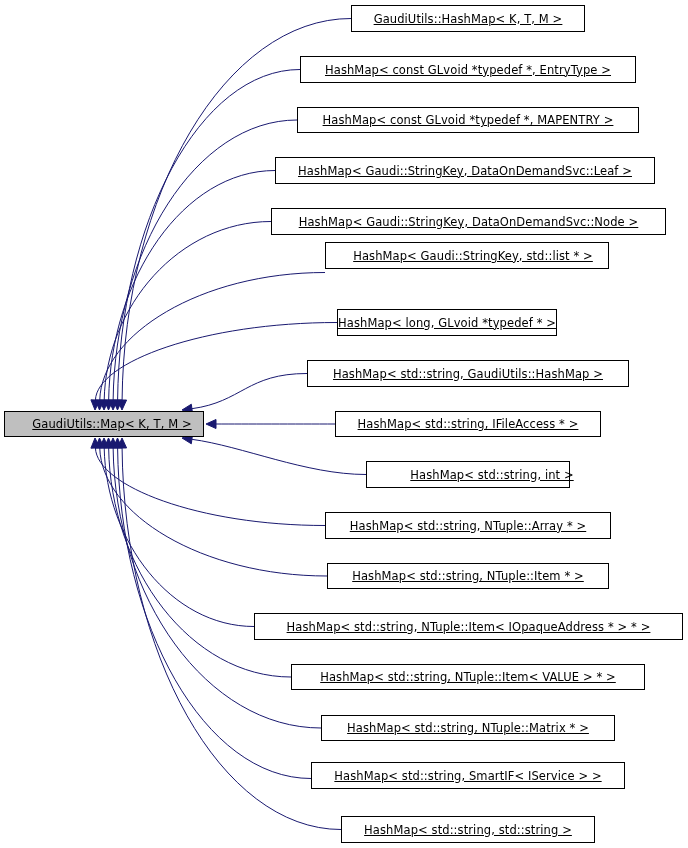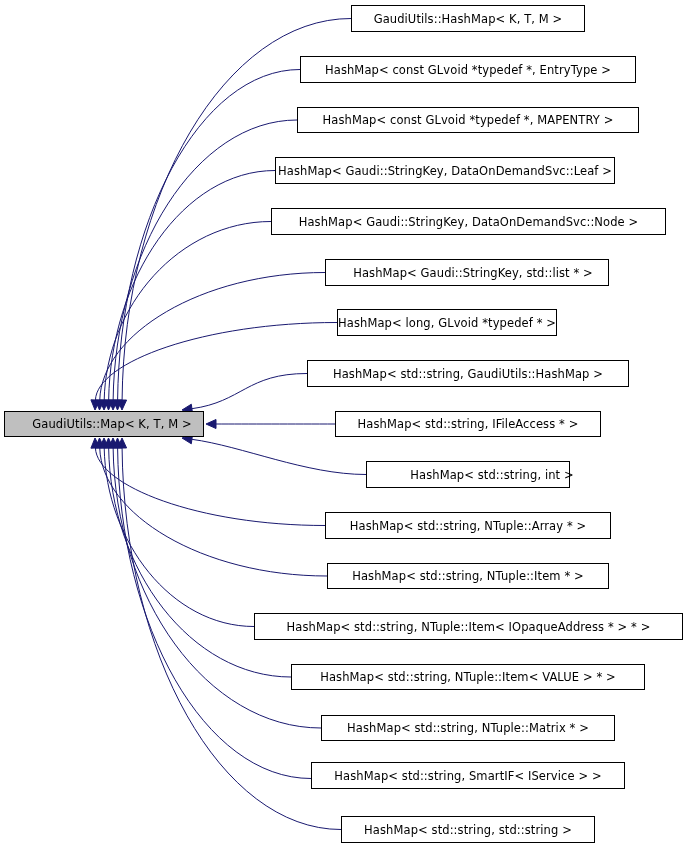--- a/index.html
+++ b/index.html
@@ -2,21 +2,21 @@
 <html><head>
 <meta charset="utf-8">
 <style>
   html, body { margin: 0; padding: 0; background: #ffffff; }
   body { width: 688px; height: 848px; position: relative; overflow: hidden;
          font-family: "DejaVu Sans", sans-serif; }
   #edges { position: absolute; left: 0; top: 0; width: 688px; height: 848px; }
   .node { position: absolute; box-sizing: border-box; border: 1px solid #000;
           background: #fff; font-size: 11.5px; color: #000; display: flex;
           align-items: center; justify-content: center; white-space: nowrap;
-          letter-spacing: 0.1px; cursor: pointer; }
+          letter-spacing: 0.1px; cursor: pointer; text-decoration: underline; }
   .node.root { background: #bfbfbf; }
 </style>
 </head>
 <body>
 
 <svg id="edges" xmlns="http://www.w3.org/2000/svg">
     <path d="M351,18.5 C225.04999999999998,18.5 124,194.67499999999998 122.09287884515689,400.0004313332963" fill="none" stroke="#191970" stroke-width="1"></path>
     <polygon points="122,410 117.59307294514022,399.9586358529757 126.59268474517356,400.04222681361694" fill="#191970" stroke="#191970"></polygon>
     <path d="M300,69.5 C199.625,69.5 119.5,222.725 117.60678873092607,400.0005702079095" fill="none" stroke="#191970" stroke-width="1"></path>
     <polygon points="117.5,410 113.10704532448534,399.9525152789928 122.1065321373668,400.0486251368262" fill="#191970" stroke="#191970"></polygon>
@@ -50,23 +50,23 @@
     <polygon points="117.5,438 122.1065321373668,447.9513748631738 113.10704532448534,448.0474847210072" fill="#191970" stroke="#191970"></polygon>
     <path d="M341,829.5 C220.55,829.5 124,653.325 122.09287884515689,447.9995686667037" fill="none" stroke="#191970" stroke-width="1"></path>
     <polygon points="122,438 126.59268474517356,447.95777318638306 117.59307294514022,448.0413641470243" fill="#191970" stroke="#191970"></polygon>
   </svg>
 
 <div class="node root" id="root-node" style="left: 4px; top: 411px; width: 200px; height: 26px; padding-left: 16px;">GaudiUtils::Map&lt; K, T, M &gt;</div>
 
 <div id="child-0" class="node" style="left: 351px; top: 5px; width: 234px; height: 27px;">GaudiUtils::HashMap&lt; K, T, M &gt;</div>
 <div id="child-1" class="node" style="left: 300px; top: 56px; width: 336px; height: 27px;">HashMap&lt; const GLvoid *typedef *, EntryType &gt;</div>
 <div id="child-2" class="node" style="left: 297px; top: 107px; width: 342px; height: 26px;">HashMap&lt; const GLvoid *typedef *, MAPENTRY &gt;</div>
-<div id="child-3" class="node" style="left: 275px; top: 157px; width: 340px; height: 27px;">HashMap&lt; Gaudi::StringKey, DataOnDemandSvc::Leaf &gt;</div>
+<div id="child-3" class="node" style="left: 275px; top: 157px; width: 380px; height: 27px;">HashMap&lt; Gaudi::StringKey, DataOnDemandSvc::Leaf &gt;</div>
 <div id="child-4" class="node" style="left: 271px; top: 208px; width: 395px; height: 27px;">HashMap&lt; Gaudi::StringKey, DataOnDemandSvc::Node &gt;</div>
-<div id="child-5" class="node" style="left: 325px; top: 259px; width: 284px; height: 27px; padding-left: 12px;">HashMap&lt; Gaudi::StringKey, std::list * &gt;</div>
+<div id="child-5" class="node" style="left: 325px; top: 242px; width: 284px; height: 27px; padding-left: 12px;">HashMap&lt; Gaudi::StringKey, std::list * &gt;</div>
 <div id="child-6" class="node" style="left: 337px; top: 309px; width: 220px; height: 27px;">HashMap&lt; long, GLvoid *typedef * &gt;</div>
 <div id="child-7" class="node" style="left: 307px; top: 360px; width: 322px; height: 27px;">HashMap&lt; std::string, GaudiUtils::HashMap &gt;</div>
 <div id="child-8" class="node" style="left: 335px; top: 411px; width: 266px; height: 26px;">HashMap&lt; std::string, IFileAccess * &gt;</div>
 <div id="child-9" class="node" style="left: 366px; top: 461px; width: 204px; height: 27px; padding-left: 48px;">HashMap&lt; std::string, int &gt;</div>
 <div id="child-10" class="node" style="left: 325px; top: 512px; width: 286px; height: 27px; text-align: right;">HashMap&lt; std::string, NTuple::Array * &gt;</div>
 <div id="child-11" class="node" style="left: 327px; top: 563px; width: 282px; height: 26px;">HashMap&lt; std::string, NTuple::Item * &gt;</div>
 <div id="child-12" class="node" style="left: 254px; top: 613px; width: 429px; height: 27px;">HashMap&lt; std::string, NTuple::Item&lt; IOpaqueAddress * &gt; * &gt;</div>
 <div id="child-13" class="node" style="left: 291px; top: 664px; width: 354px; height: 26px;">HashMap&lt; std::string, NTuple::Item&lt; VALUE &gt; * &gt;</div>
 <div id="child-14" class="node" style="left: 321px; top: 715px; width: 294px; height: 26px;">HashMap&lt; std::string, NTuple::Matrix * &gt;</div>
 <div id="child-15" class="node" style="left: 311px; top: 762px; width: 314px; height: 27px;">HashMap&lt; std::string, SmartIF&lt; IService &gt; &gt;</div>

